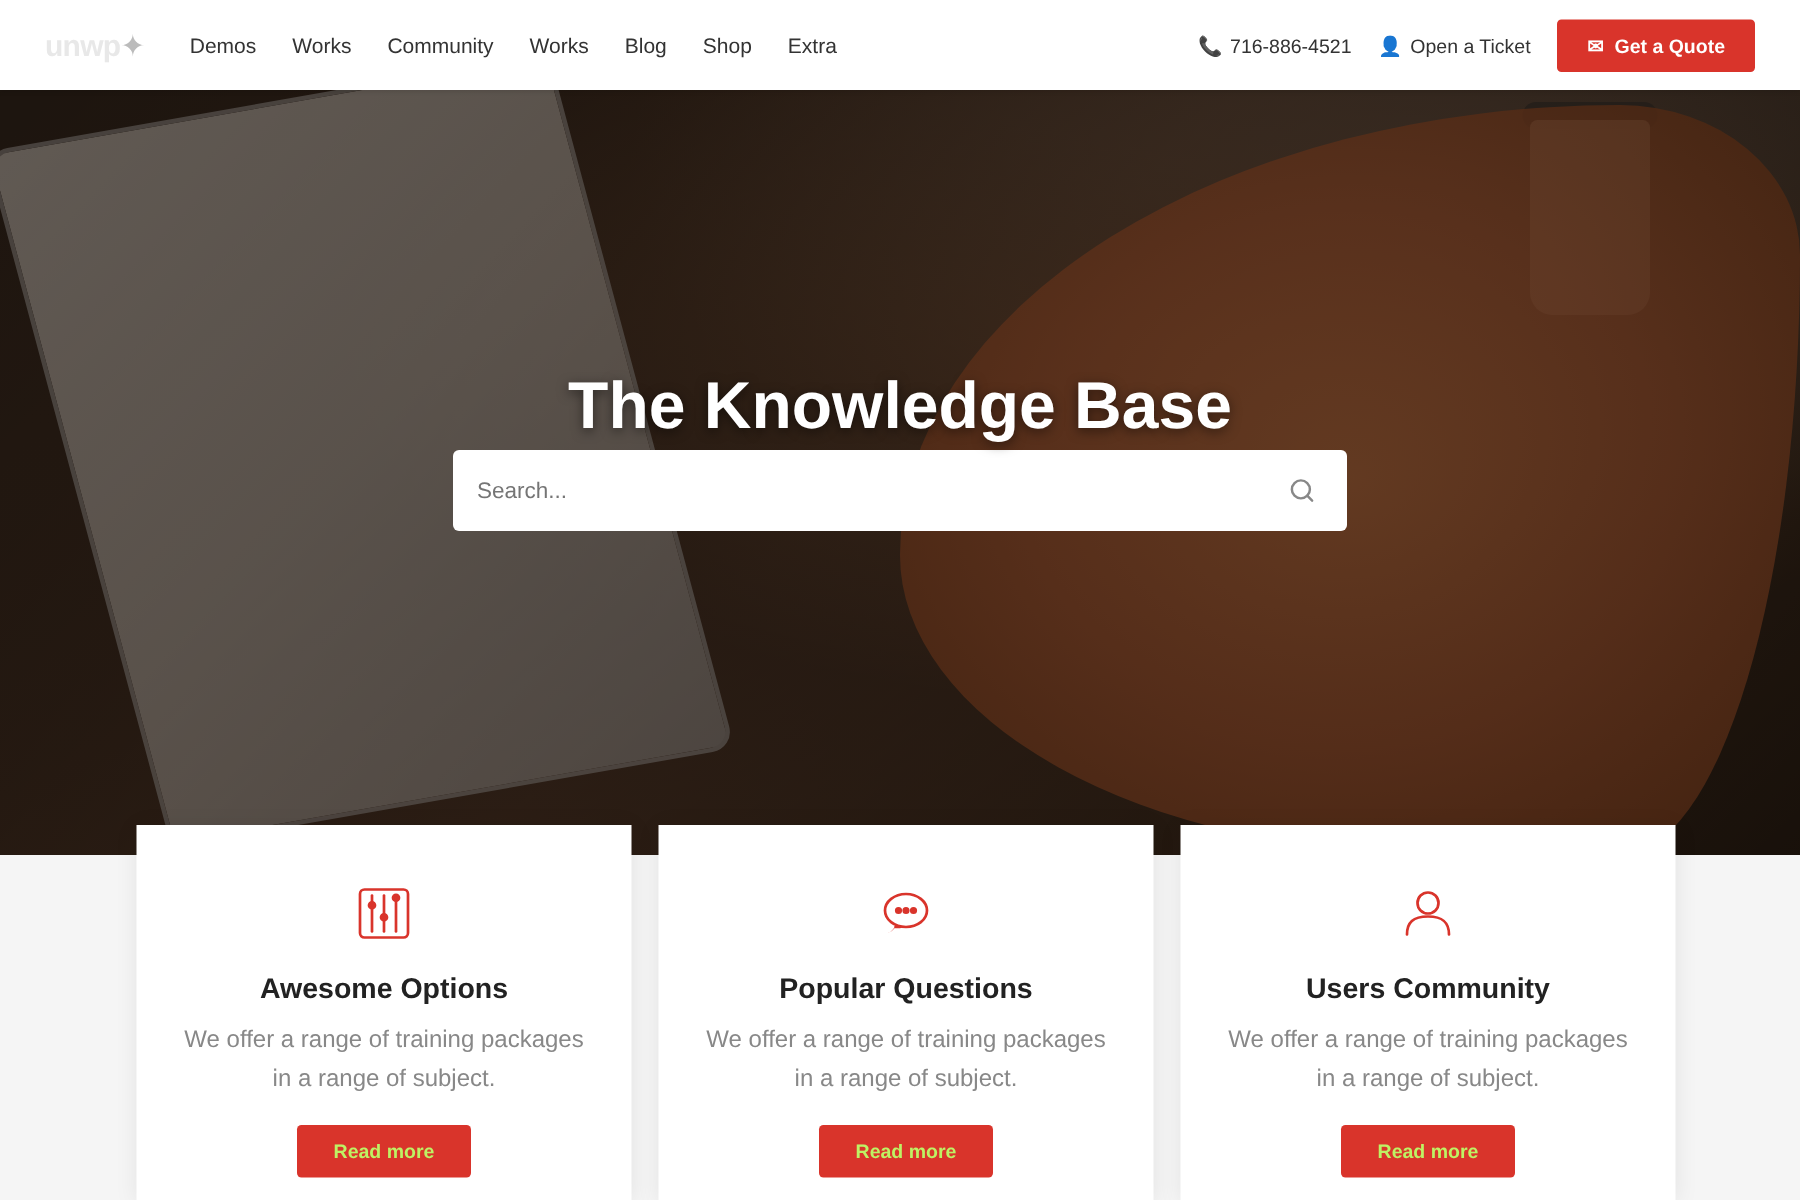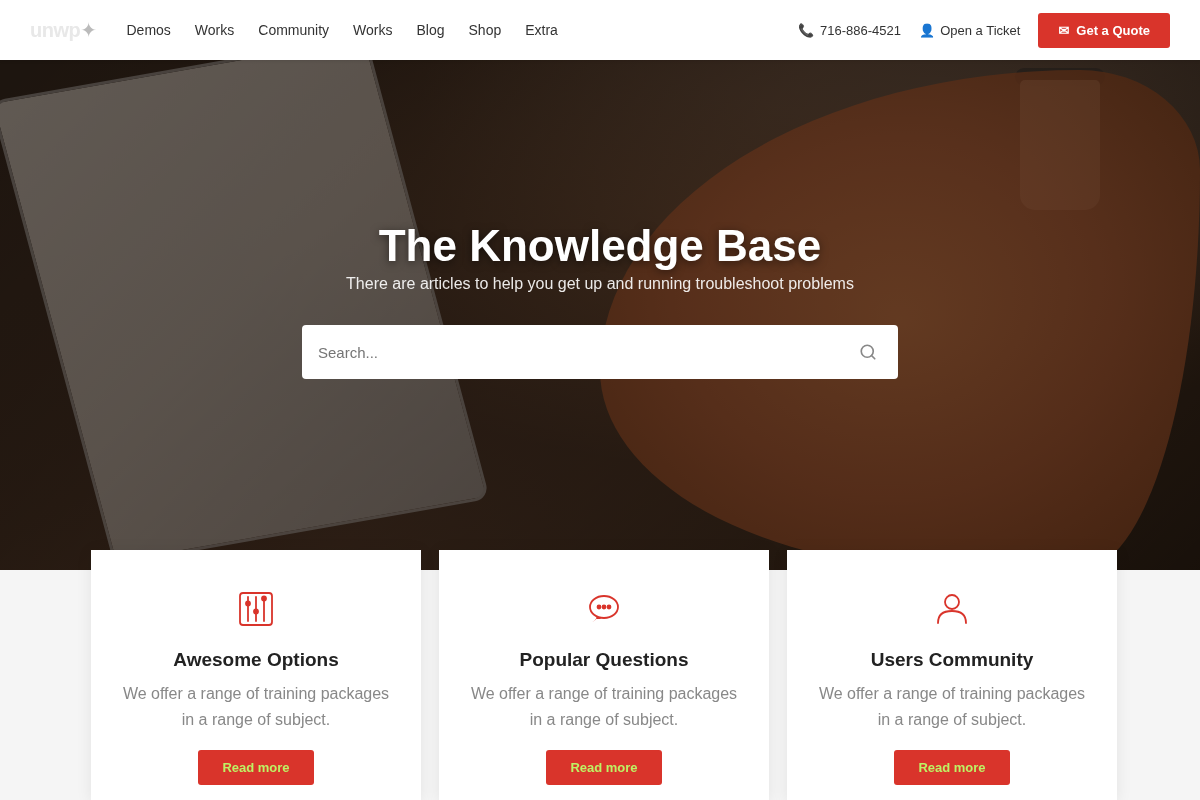--- a/index.html
+++ b/index.html
@@ -295,21 +295,20 @@
   </div>
 
   <div class="tablet-shape"></div>
   <div class="coffee-cup-lid"></div>
   <div class="coffee-cup"></div>
   <div class="hand-shape"></div>
   <div class="hero-overlay"></div>
 
   <div class="hero-content">
     <h1 class="hero-title">The Knowledge Base</h1>
-    <p class="hero-subtitle">There are articles to help you get up and running troubleshoot problems</p>
     <div class="search-bar">
       <input class="search-input" type="text" placeholder="Search..." style="">
       <button class="search-icon-btn">
         <svg width="18" height="18" viewBox="0 0 24 24" fill="none" stroke="#888" stroke-width="2.2" stroke-linecap="round" stroke-linejoin="round">
           <circle cx="11" cy="11" r="8"></circle>
           <line x1="21" y1="21" x2="16.65" y2="16.65"></line>
         </svg>
       </button>
     </div>
   </div>

